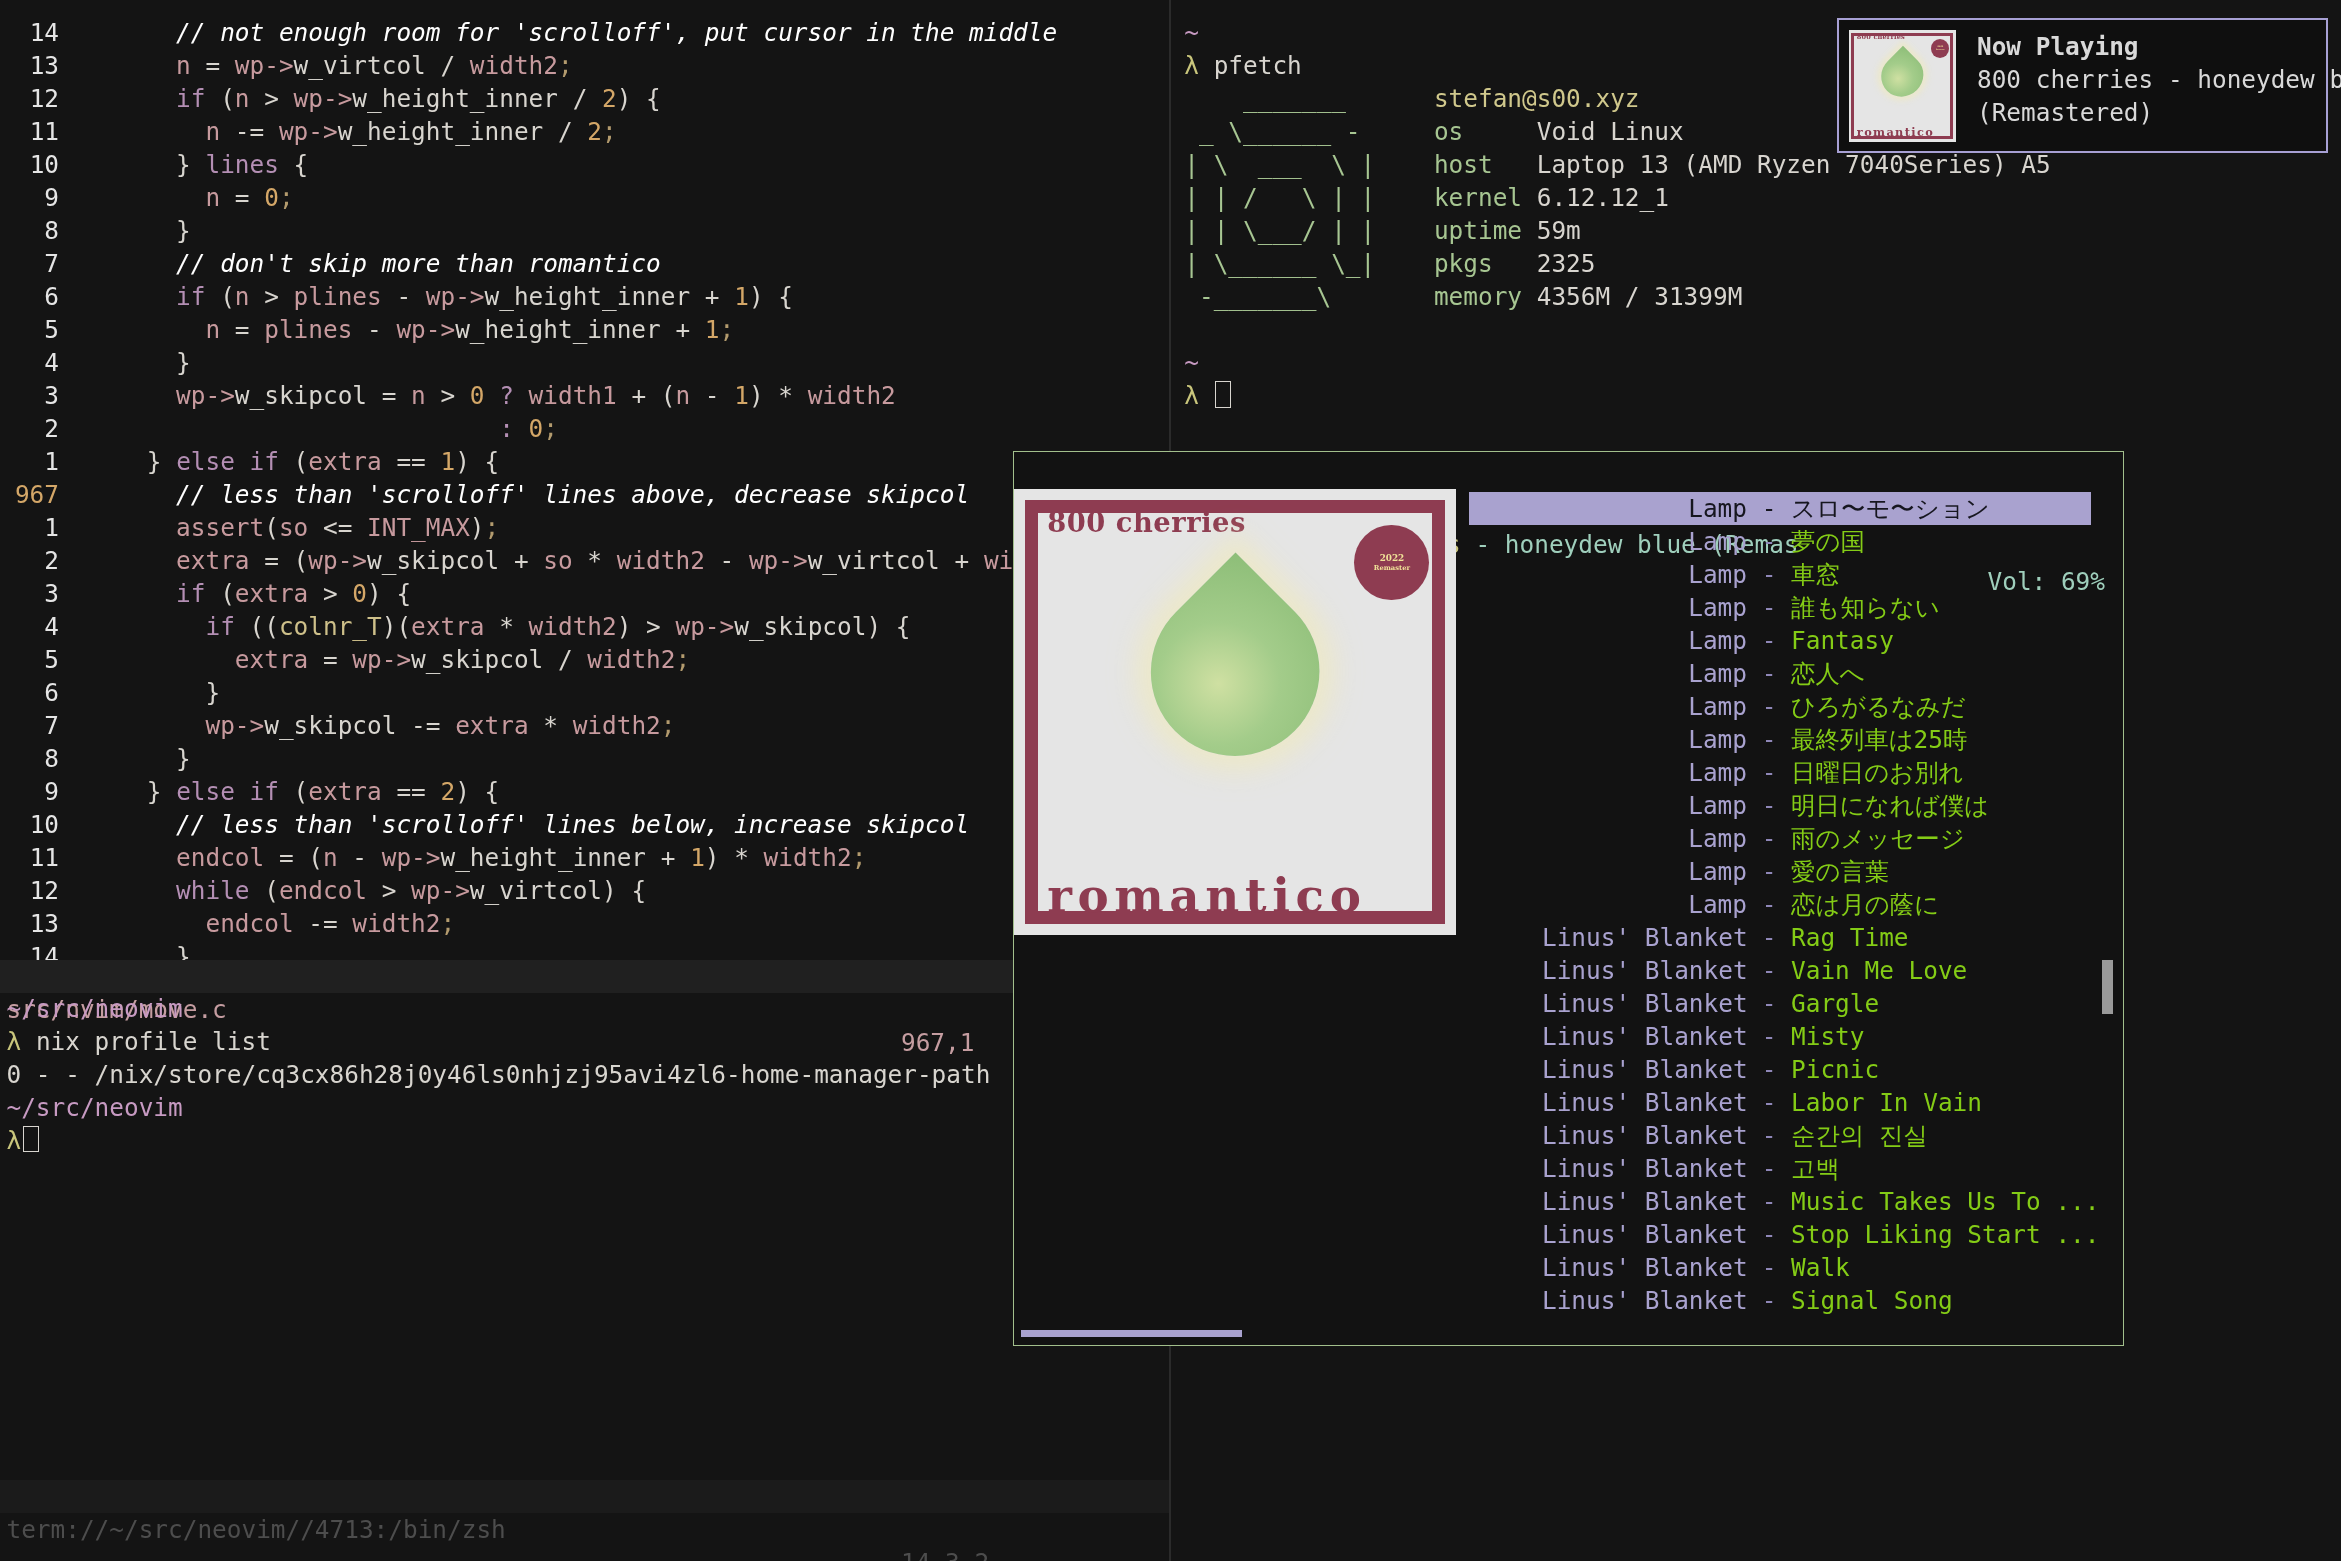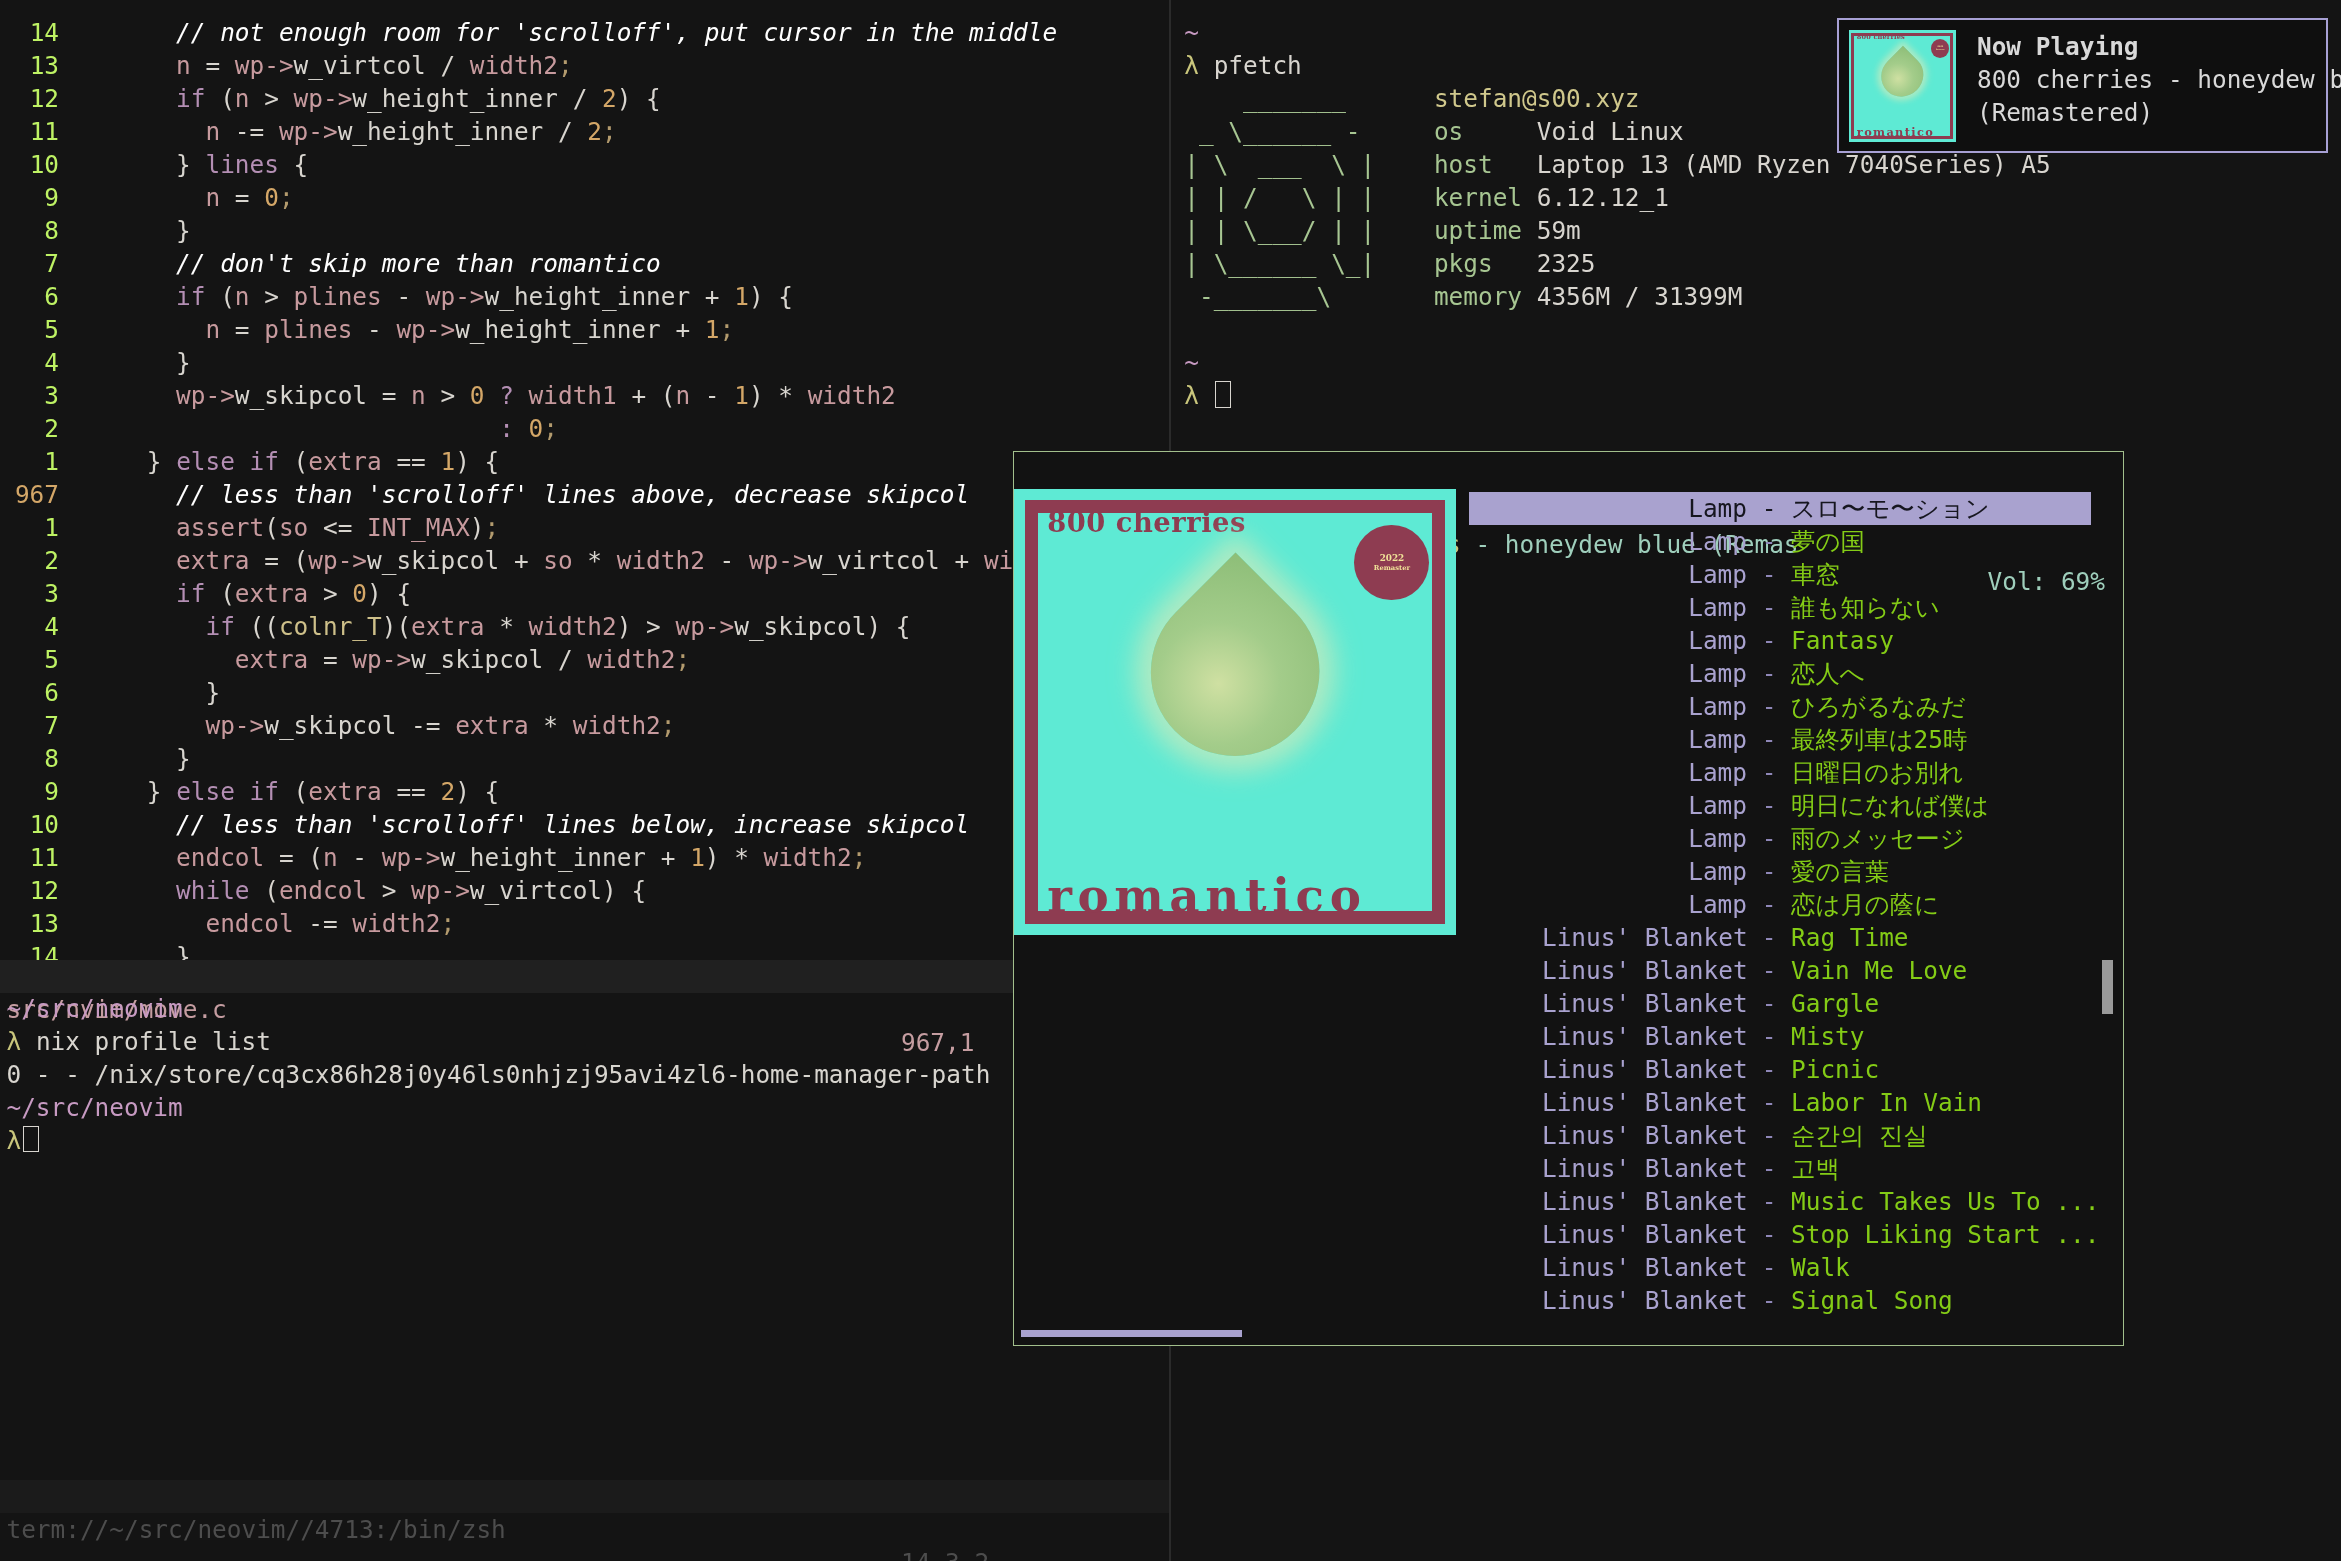--- a/index.html
+++ b/index.html
@@ -5,21 +5,21 @@
   html,body{margin:0;padding:0;background:#141414;}
   body{width:2342px;height:1561px;position:relative;overflow:hidden;
        font-family:"DejaVu Sans Mono",monospace;font-size:24.4px;line-height:33px;color:#d8d5cf;}
   .row{height:33px;white-space:pre;}
   
   #left-pane{position:absolute;left:0;top:0;width:1169px;height:1561px;}
   #pane-separator{position:absolute;left:1169px;top:0;width:1.6px;height:1561px;background:#2b2b2b;z-index:1;}
   #right-pane{position:absolute;left:1181px;top:0;width:1161px;height:1561px;}
   #code-area{position:absolute;left:0;top:16.3px;width:1169px;overflow:hidden;}
   .cline{height:33px;white-space:pre;}
-  .lnum{display:inline-block;width:59px;text-align:right;padding-right:29px;color:#bef264;}
+  .lnum{display:inline-block;width:59px;text-align:right;padding-right:29px;color:#e5e5e5;}
   .lnum.cur{color:#d4a768;}
   
   .tk-cm{color:#ffffff;font-style:italic;}
   .tk-kw{color:#b48fb4;}
   .tk-id{color:#c79a9e;}
   .tk-fld{color:#d8d5cf;}
   .tk-op{color:#d8d5cf;}
   .tk-num{color:#d4a768;}
   .tk-ty{color:#cec08a;}
   .tk-pn{color:#d8d5cf;}
@@ -51,21 +51,21 @@
   #playlist{position:absolute;left:455px;top:40px;width:622px;}
   .prow{height:33px;display:flex;white-space:pre;padding-left:73px;box-sizing:border-box;}
   .partist{display:inline-block;width:205px;text-align:right;color:#a9a2cf;}
   .psep{color:#8f87b8;}
   .ptitle{color:#84cc16;}
   .prow.sel{background:#a9a2cf;}
   .prow.sel .partist,.prow.sel .psep,.prow.sel .ptitle{color:#16161f;}
   #player-scrollbar{position:absolute;left:1088px;top:508px;width:11.4px;height:54px;background:#9a9a9a;}
   #player-progress{position:absolute;left:6.5px;top:878px;width:221px;height:6.5px;background:#a9a2cf;}
   
-  .cover{position:absolute;background:#5eead4;overflow:hidden;}
+  .cover{position:absolute;background:#e5e5e5;overflow:hidden;}
   .cover .cframe{position:absolute;inset:2.5%;border:0.5em solid #8e3c51;}
   .cover .ctitle{position:absolute;top:4%;left:7.5%;font-family:"DejaVu Serif",serif;font-weight:bold;
                  font-size:1.05em;line-height:1.1;color:#8e3c51;letter-spacing:0.02em;}
   .cover .cbadge{position:absolute;top:8%;right:6%;width:17%;height:17%;border-radius:50%;background:#8e3c51;
                  color:#f0e298;display:flex;flex-direction:column;align-items:center;justify-content:center;
                  font-family:"DejaVu Serif",serif;font-weight:bold;text-align:center;line-height:1.2;}
   .cover .cbadge .b1{font-size:0.34em;}
   .cover .cbadge .b2{font-size:0.26em;}
   .cover .cdrop{position:absolute;top:22%;left:31%;width:38%;height:38%;
                 background:radial-gradient(circle at 48% 62%, #cfe0a2 0%, #a3cc8a 45%, #8cbd77 100%);

